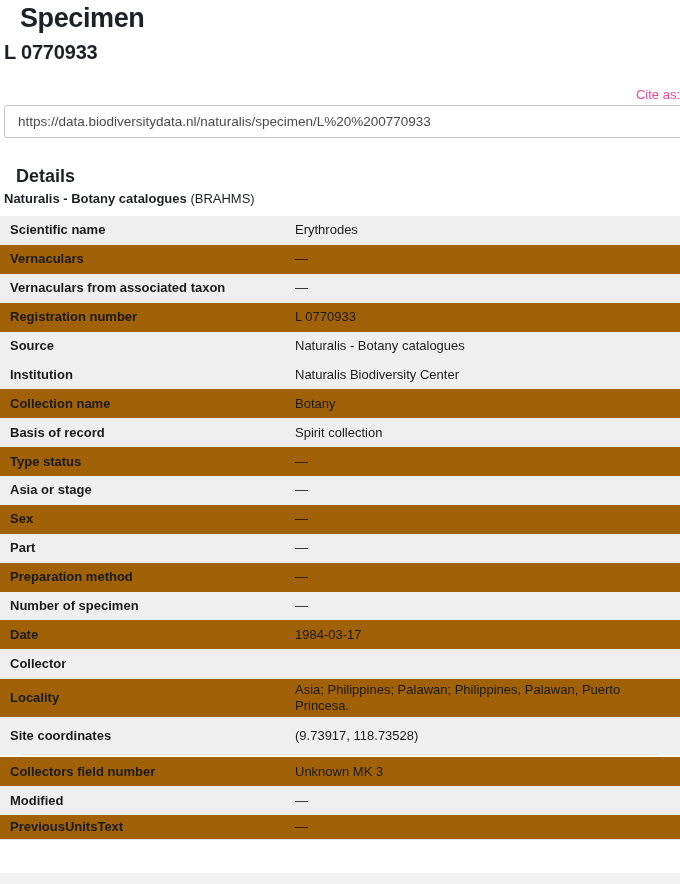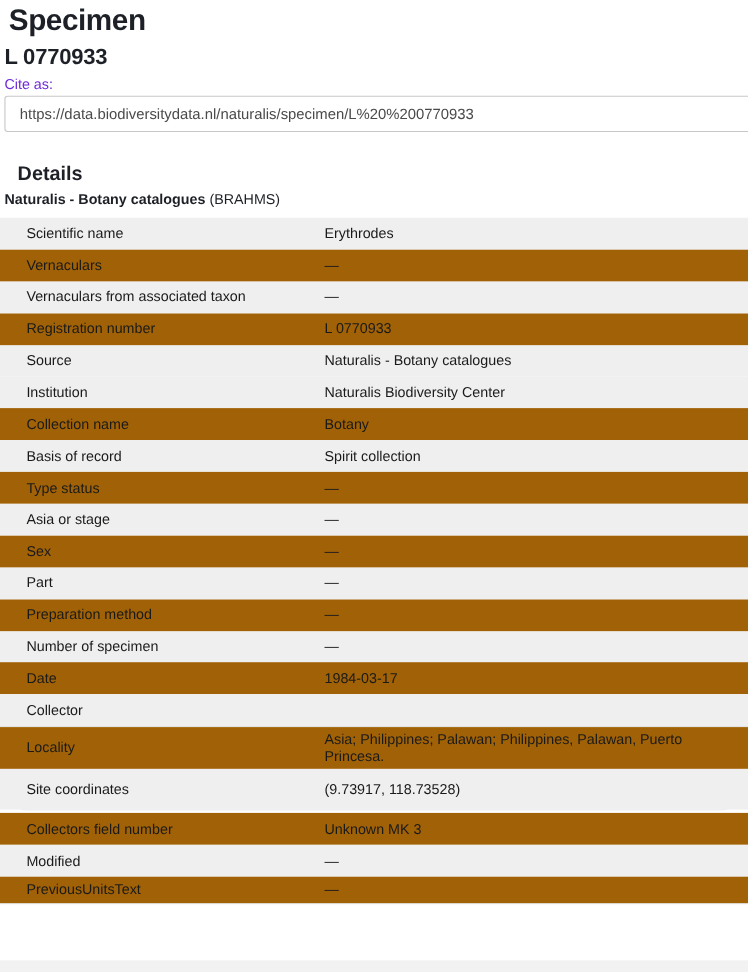--- a/index.html
+++ b/index.html
@@ -11,30 +11,30 @@
   }
   *{box-sizing:border-box;}
   html,body{margin:0;padding:0;}
   body{
     width:680px;height:884px;overflow:hidden;background:#fff;
     font-family:"Liberation Sans", sans-serif;color:var(--text);
   }
   .page{position:relative;width:680px;height:884px;}
 
   .h1{
-    margin:0;padding:2px 0 0 8px;
+    margin:0;padding:2px 0 0 20px;
     font-size:27px;line-height:32px;font-weight:800;letter-spacing:-0.4px;
   }
   .h2{
     margin:6px 0 0;padding-left:4px;
     font-size:20px;line-height:24px;font-weight:800;letter-spacing:-0.2px;
   }
   .cite-label{
-    margin-top:5px;padding-left:4px;
-    font-size:13px;line-height:16px;color:#6d28d9;
+    margin-top:23px;padding-left:4px;
+    font-size:13px;line-height:16px;color:#ec4899;text-align:right;
   }
   .cite-box{
     display:block;margin:2px 0 0 4px;
     width:700px;height:33px;
     border:1px solid var(--box-border);border-radius:3px;
     padding:0 13px;background:#fff;
     font-family:"Liberation Sans", sans-serif;
     font-size:13.5px;color:var(--url);
     outline:none;
   }
@@ -49,21 +49,21 @@
   .catalogue .bold{font-weight:700;}
 
   #details-table{margin-top:9px;}
   .group{border-bottom:1px solid var(--group-border);}
   .group-2{margin-bottom:2px;border-radius:27px;}
   .row{display:flex;align-items:center;min-height:28.9px;background:#a16207;}
   .row.gray{background:var(--stripe);}
   .group-2 .row{min-height:37.5px;}
   .group-3 .row:last-child{min-height:23.5px;}
   .cell{font-size:13px;line-height:16px;color:#1a1a1a;}
-  .cell.label{flex:none;width:295px;padding-left:24px;font-weight:400;}
+  .cell.label{flex:none;width:295px;padding-left:10px;font-weight:700;}
   .cell.value{flex:1;padding-right:8px;}
 
   .next-row-partial{
     position:absolute;left:0;right:0;bottom:0;height:11px;
     background:#f2f2f2;
   }
 </style>
 </head>
 <body>
 

